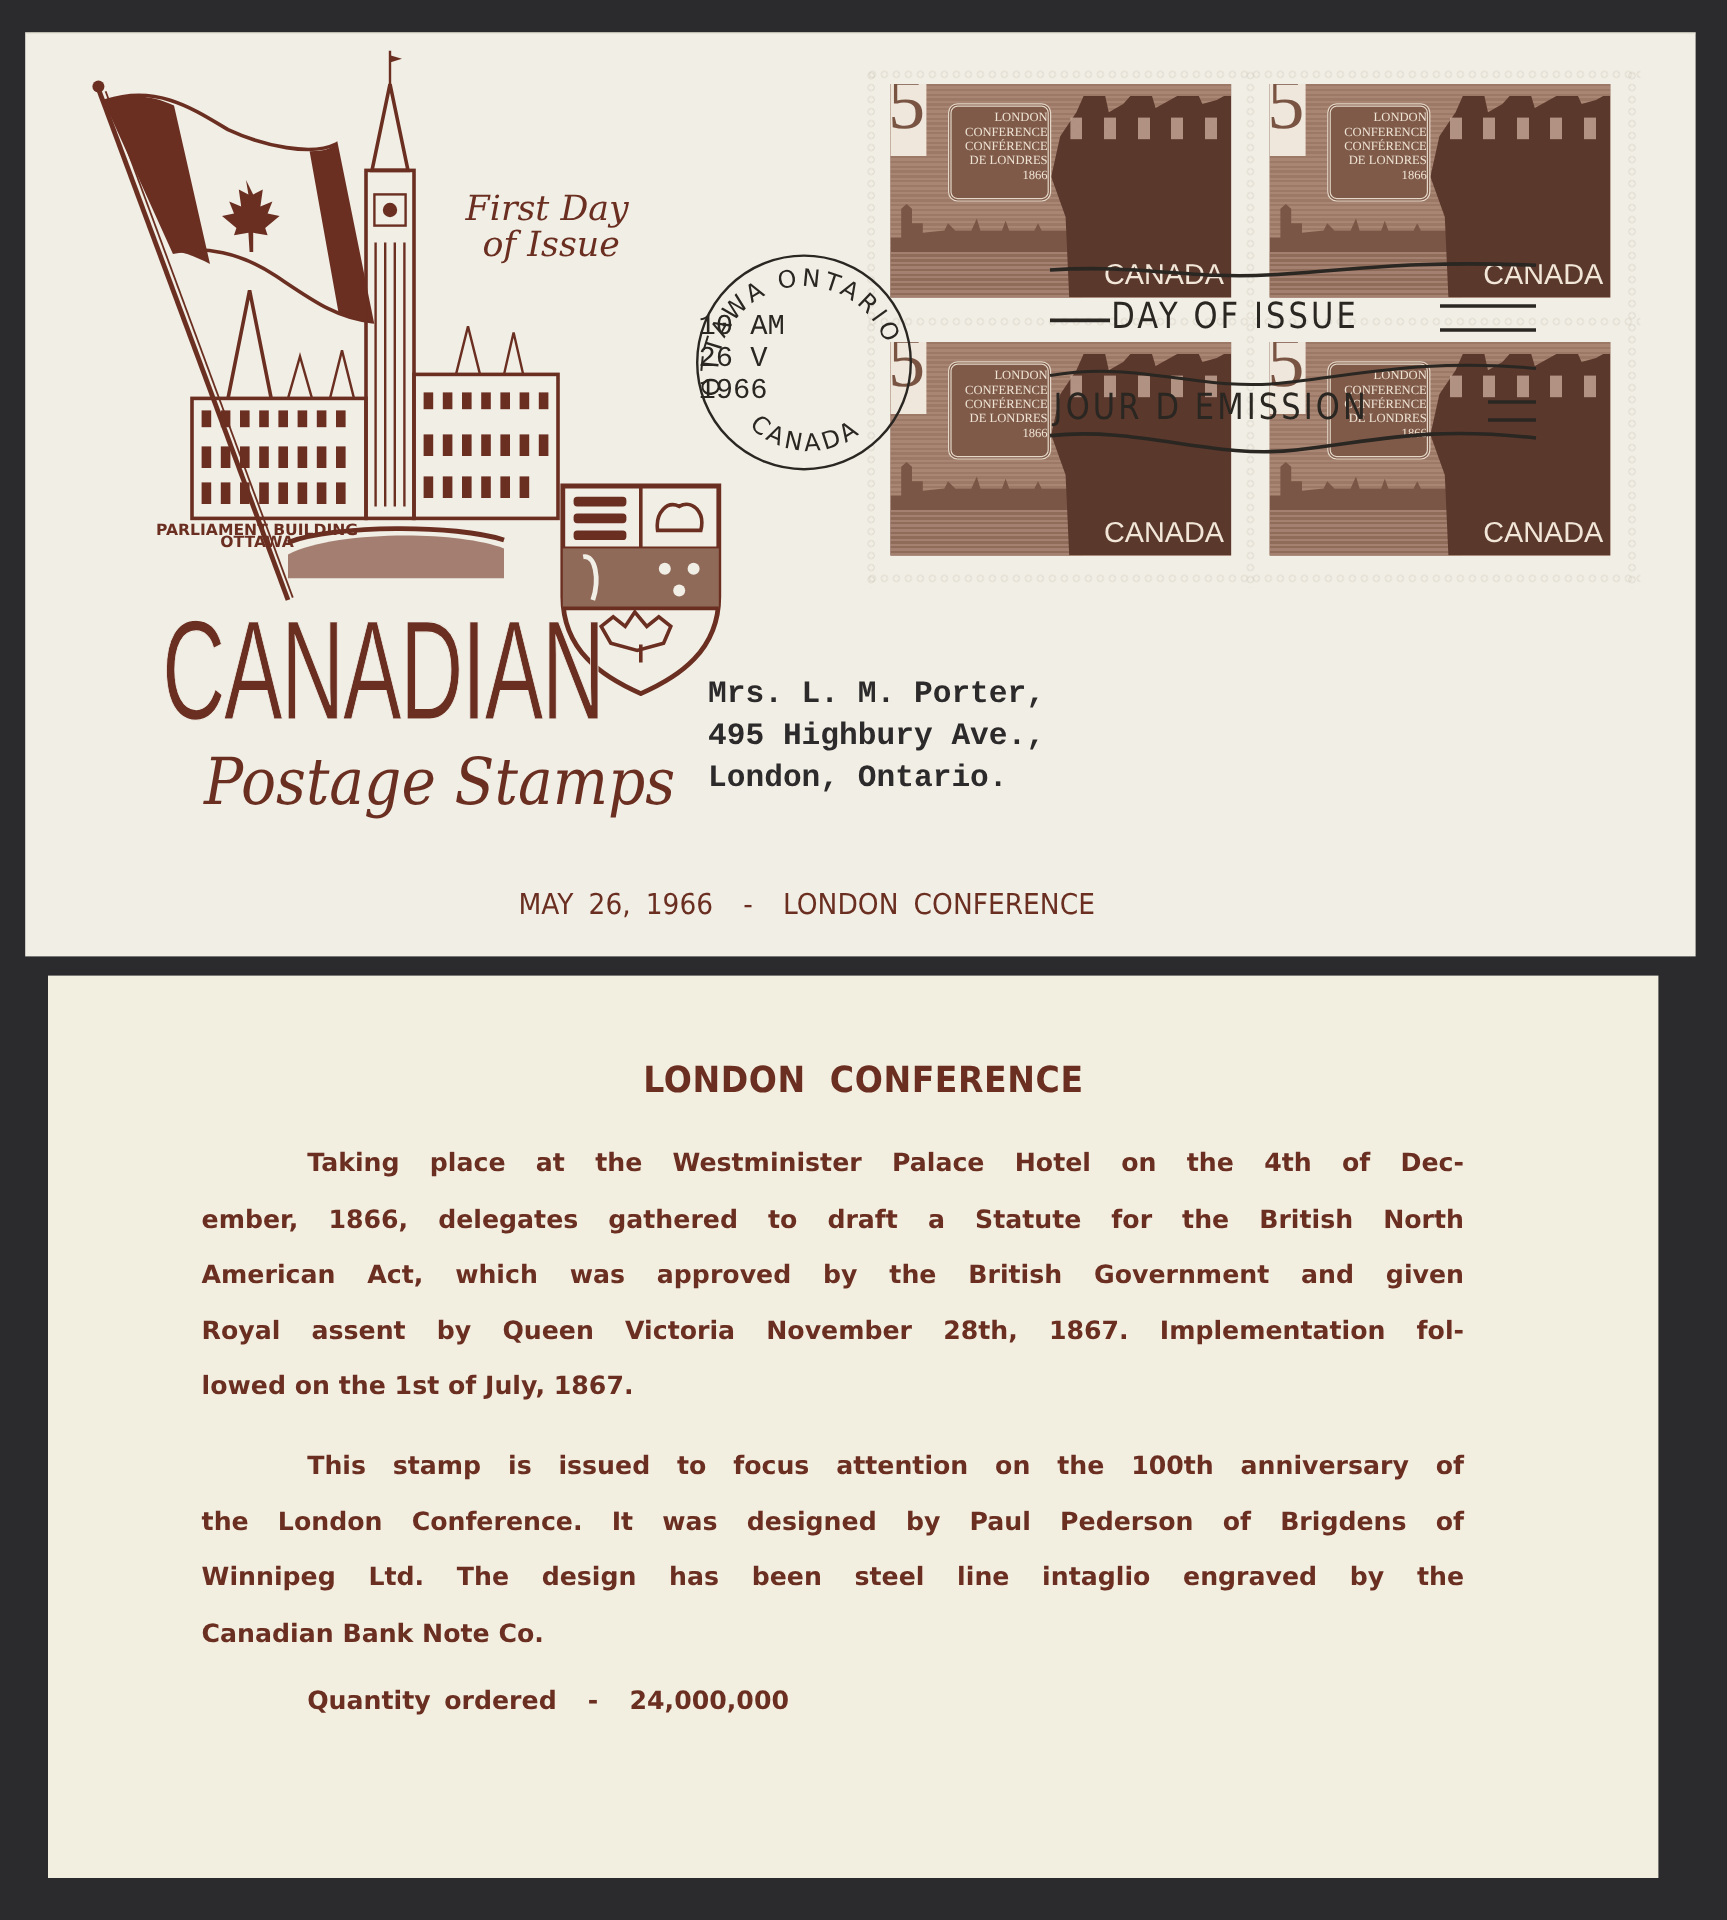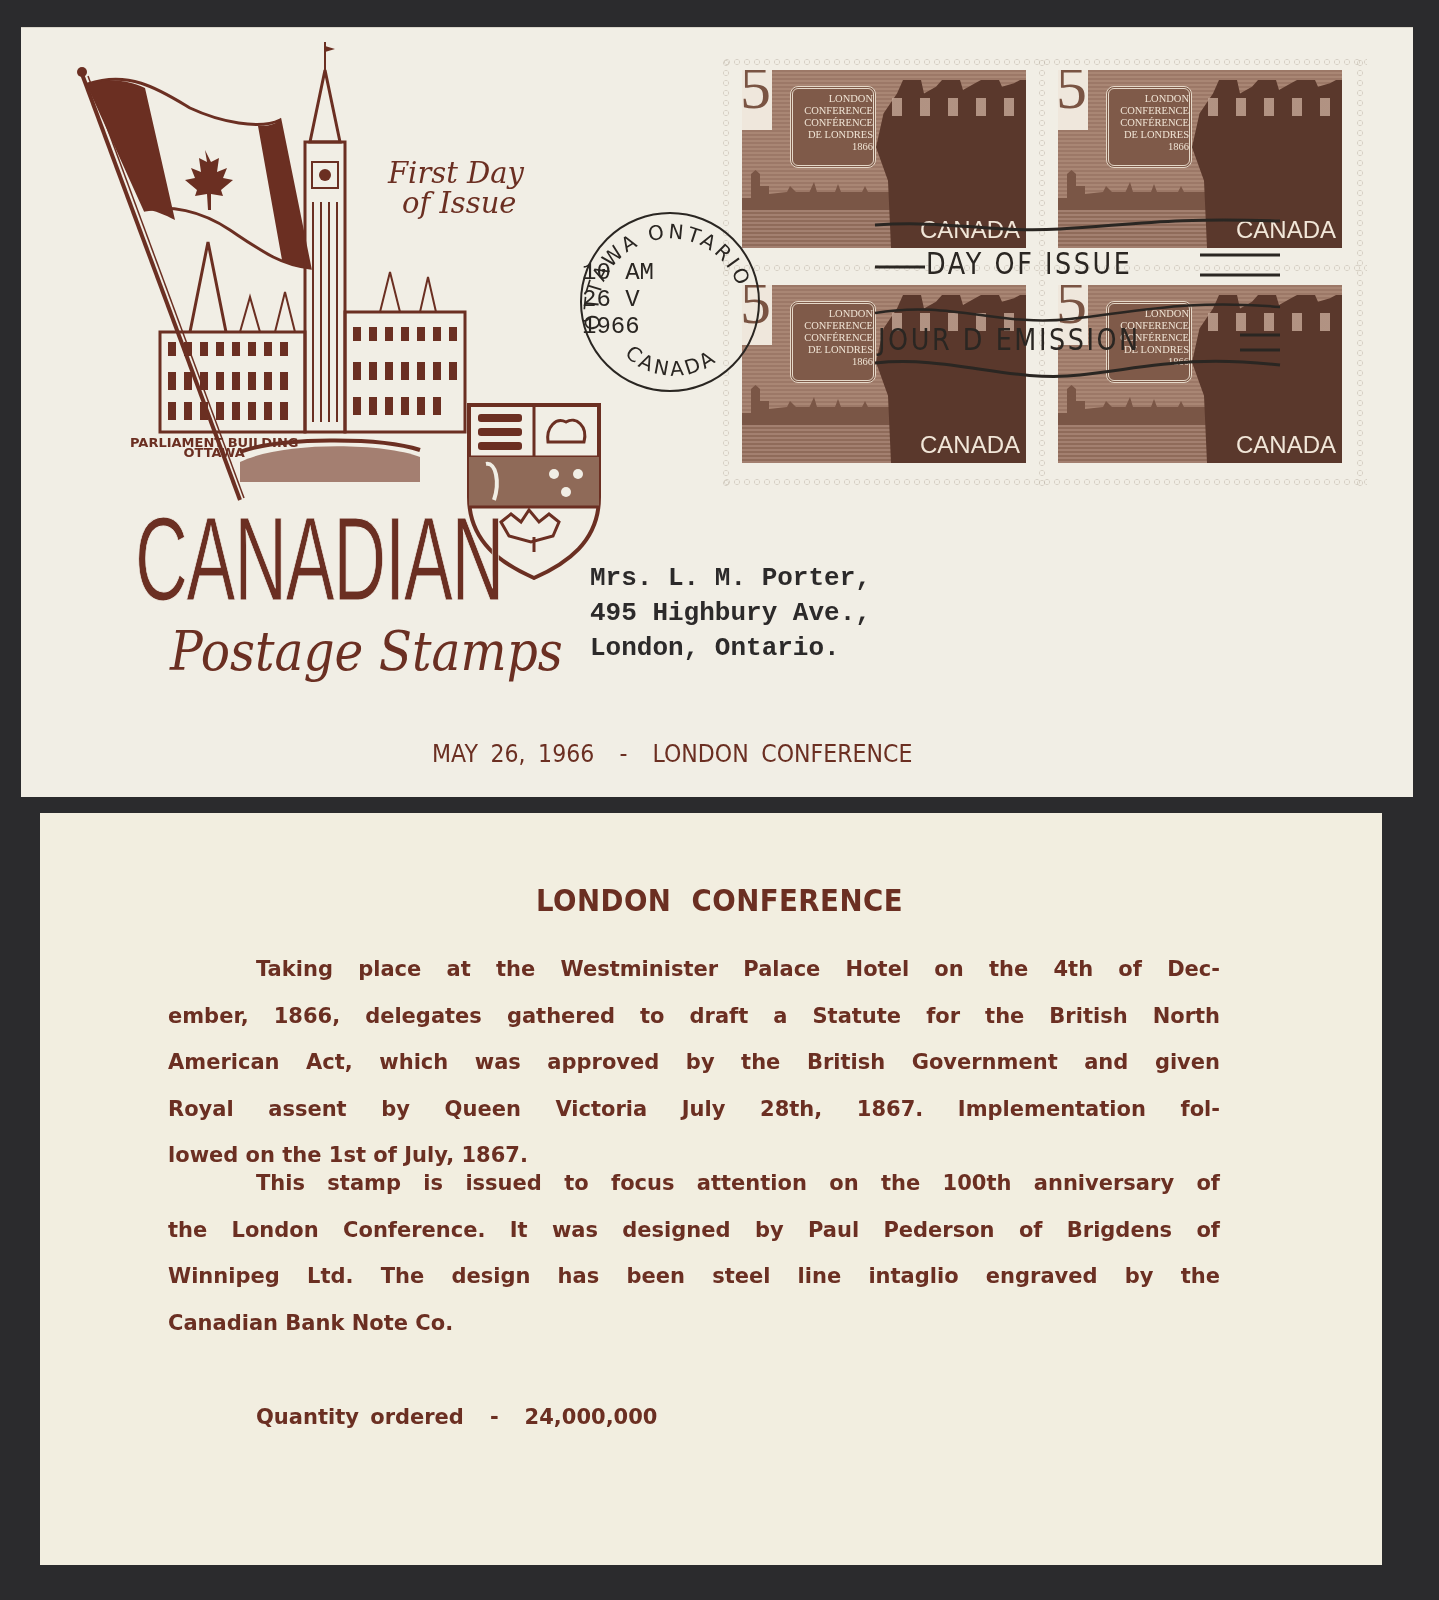--- a/index.html
+++ b/index.html
@@ -360,25 +360,25 @@
 <div class="env-footer" style="white-space:pre">MAY 26, 1966  -  LONDON CONFERENCE</div>
 
 <div class="card"></div>
 
 <div class="card-title" style="white-space:pre">LONDON  CONFERENCE</div>
 
 <div class="card-para" style="top:946px">
   <span class="line indent">Taking place at the Westminister Palace Hotel on the 4th of Dec-</span>
   <span class="line">ember, 1866, delegates gathered to draft a Statute for the British North</span>
   <span class="line">American Act, which was approved by the British Government and given</span>
-  <span class="line">Royal assent by Queen Victoria July 28th, 1867. Implementation fol-</span>
+  <span class="line">Royal assent by Queen Victoria November 28th, 1867. Implementation fol-</span>
   <span class="line last">lowed on the 1st of July, 1867.</span>
 </div>
 
-<div class="card-para" style="top:1160px">
+<div class="card-para" style="top:1198px">
   <span class="line indent">This stamp is issued to focus attention on the 100th anniversary of</span>
   <span class="line">the London Conference. It was designed by Paul Pederson of Brigdens of</span>
   <span class="line">Winnipeg Ltd.  The design has been steel line intaglio engraved by the</span>
   <span class="line last">Canadian Bank Note Co.</span>
 </div>
 
 <div class="qty">
   <span>Quantity ordered</span><span class="sep">-</span><span>24,000,000</span>
 </div>
 

